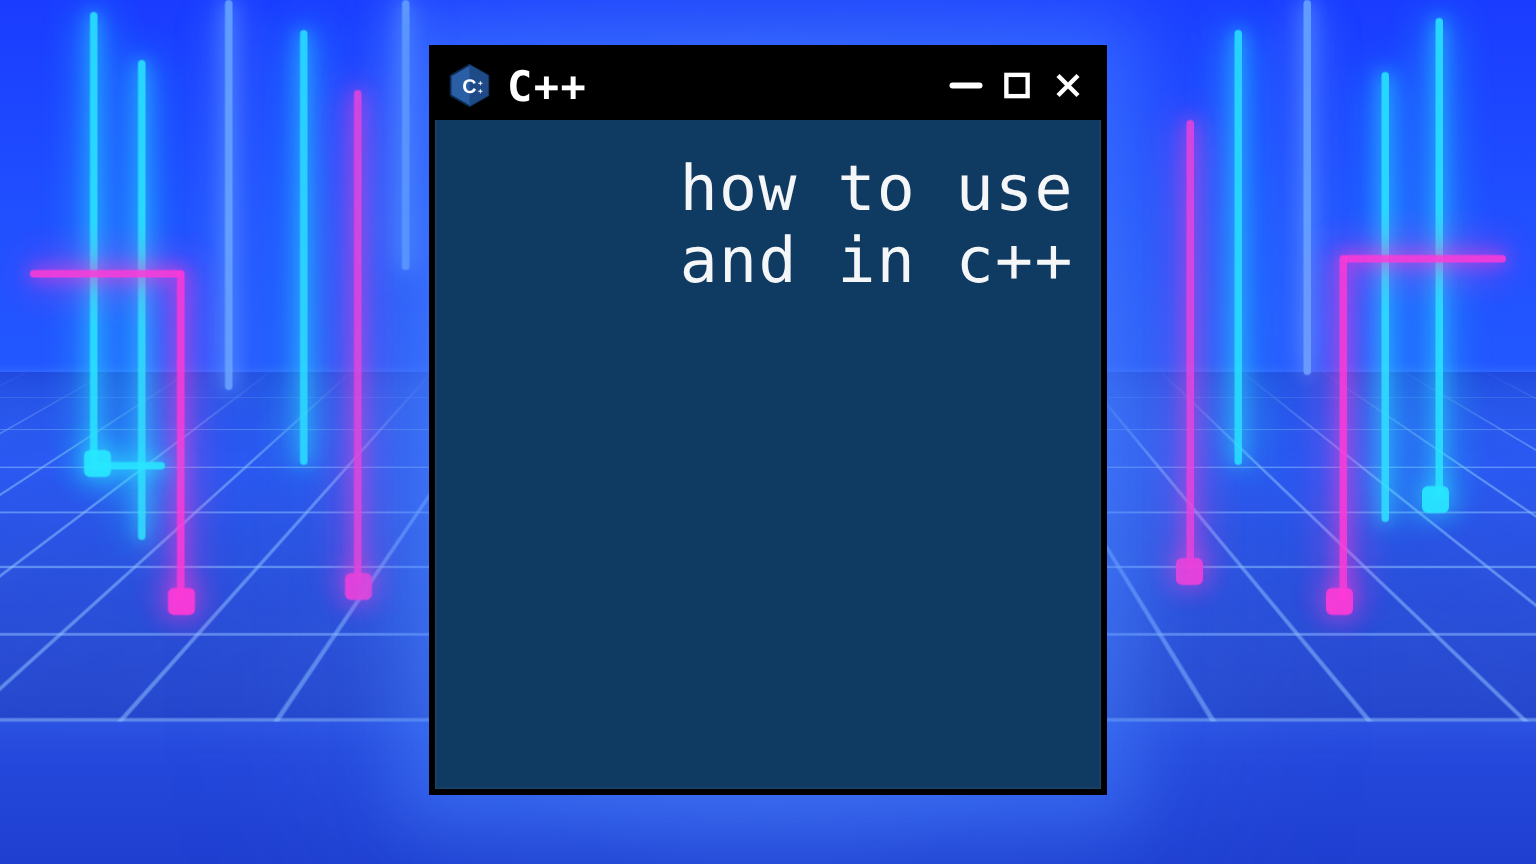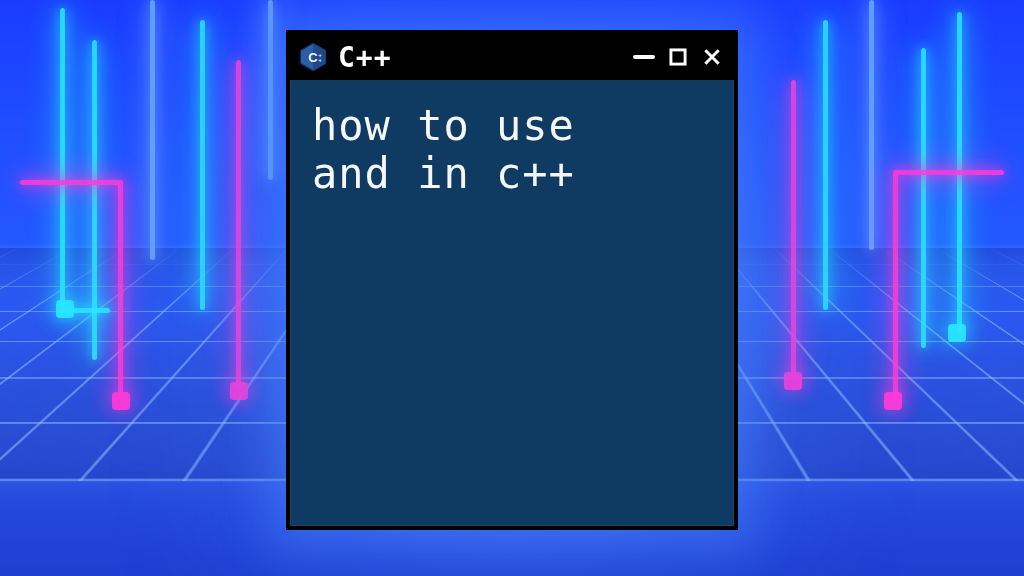--- a/index.html
+++ b/index.html
@@ -90,20 +90,21 @@
     }
     .ctrl svg{ width:20px; height:20px; stroke:#fff; stroke-width:3.5; fill:none; }
     .min-dash{ width:22px; height:4px; background:#fff; border-radius:2px; }
 
     .content{
       padding:22px 18px 18px 22px;
       color:#f5f6f7;
       font-family:"Consolas","DejaVu Sans Mono","Menlo",monospace;
       font-size:42px; line-height:1.15; letter-spacing:1px;
       white-space:pre-wrap;
+      text-align:right;
     }
   </style>
 </head>
 <body>
 
 <div class="bg">
   <div class="grid"></div>
 
   <div class="neon cyan v" style="left:60px;  top:8px;  height:300px"></div>
   <div class="neon cyan v" style="left:92px;  top:40px; height:320px"></div>

